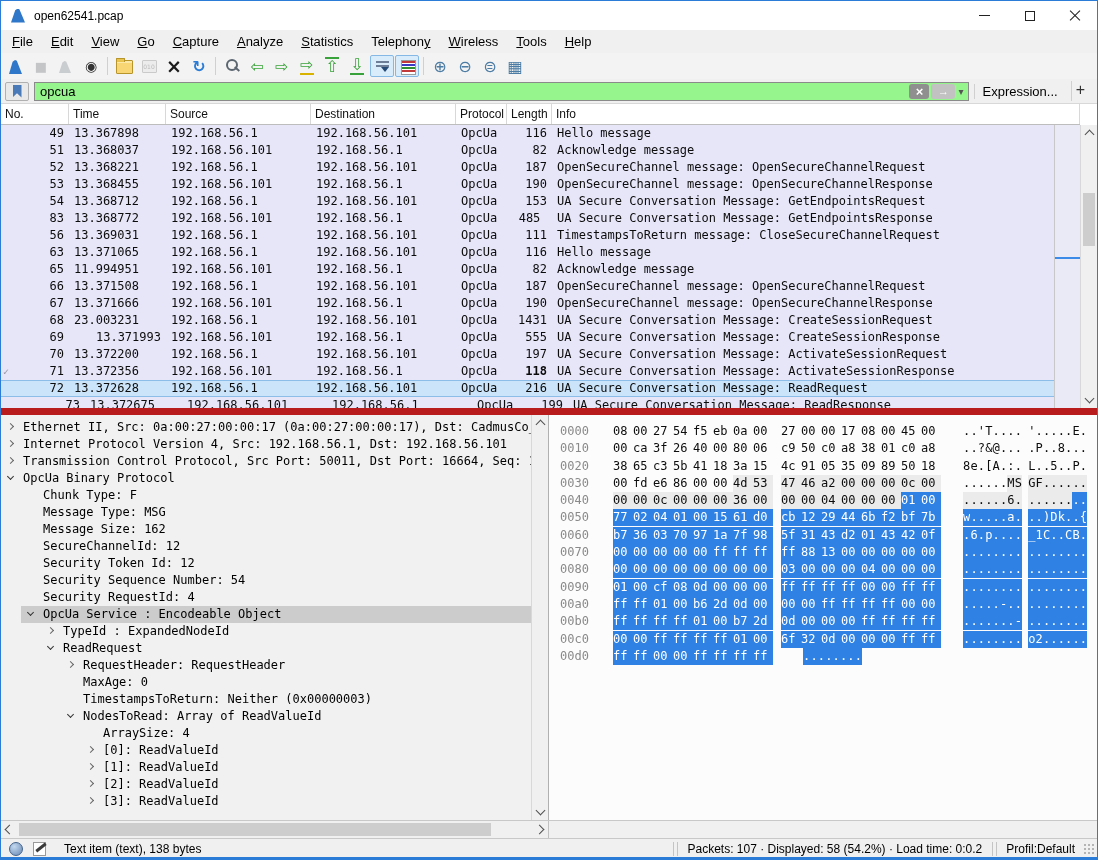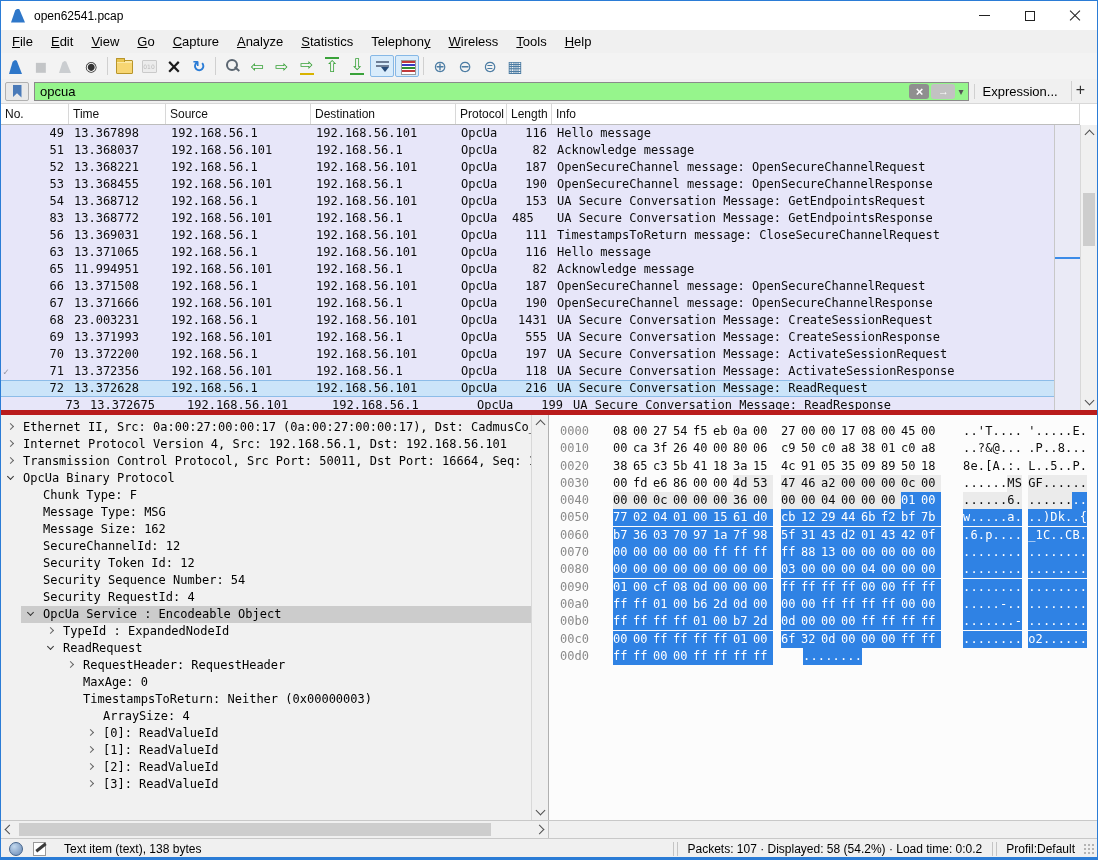--- a/index.html
+++ b/index.html
@@ -58,21 +58,21 @@
   .filter-field { flex:1; height:19px; background:var(--filter-valid-bg); border:1px solid #8a8a8a; display:flex; align-items:center; }
   .filter-input { flex:1; background:transparent; border:none; outline:none; font-size:13px; color:#000; padding:0 5px; font-family:"Liberation Sans",sans-serif; }
   .fbtn { height:15px; border-radius:3px; color:#fff; display:flex; align-items:center; justify-content:center; margin-right:2px; font-size:11px; font-weight:bold; }
   .clear-btn { width:20px; background:#8f8f8f; font-size:13px; }
   .apply-btn { width:24px; background:#c2c2c2; }
   .caret { color:#555; font-size:10px; padding:0 4px 0 1px; }
   .expression-label { font-size:13px; color:#000; padding:0 8px; border-left:1px solid #d0d0d0; }
   .add-filter-btn { font-size:16px; color:#333; padding:0 8px 2px 4px; border-left:1px solid #d0d0d0; }
 
   
-  .packet-list { height:311px; background:#fff; position:relative; flex:0 0 auto; border-bottom:5px solid #b91c1c; font-family:"DejaVu Sans Mono","Liberation Mono",monospace; }
+  .packet-list { height:311px; background:#fff; position:relative; flex:0 0 auto; border-bottom:7px solid #b91c1c; font-family:"DejaVu Sans Mono","Liberation Mono",monospace; }
   .pl-header { height:21px; display:flex; background:#fff; border-bottom:1px solid #bdbdbd; font-family:"Liberation Sans",sans-serif; font-size:12px; color:#111; margin-right:17px; }
   .plh-cell { border-right:1px solid #d8d8d8; padding:3px 4px 0 4px; overflow:hidden; white-space:nowrap; }
   .pl-body { position:absolute; top:21px; left:0; right:43px; bottom:0; overflow:hidden; }
   .pl-row { height:17px; display:flex; background:var(--row-opcua-bg); color:#0c0c0c; font-size:12px; line-height:17px; position:relative; }
   .pl-row.sel { background:var(--row-selected-bg); box-shadow:inset 0 1px 0 var(--row-selected-line), inset 0 -1px 0 var(--row-selected-line); }
   .pl-cell { padding:0 5px; white-space:nowrap; overflow:hidden; flex:0 0 auto; }
   .rowmark { position:absolute; left:2px; top:0; color:#9a9aa8; font-size:10px; }
   .pl-minimap { position:absolute; top:21px; right:17px; width:26px; bottom:0; background:#eaeaf6; border-left:1px solid #c8c8c8; }
   .pl-minimap .posline { position:absolute; left:0; right:0; top:132px; height:2px; background:#3c8be8; }
   .vscroll { position:absolute; top:21px; right:0; width:17px; bottom:0; background:#f0f0f0; border-left:1px solid #d8d8d8; }
@@ -284,21 +284,21 @@
           <div class="pl-cell" style="width: 51px;">OpcUa</div>
           <div class="pl-cell" style="width: 45px; text-align: right;">153</div>
           <div class="pl-cell" style="flex: 1 1 0%;">UA Secure Conversation Message: GetEndpointsRequest</div>
         </div>
         <div class="pl-row">
           <div class="pl-cell" style="width: 68px; text-align: right;">83</div>
           <div class="pl-cell" style="width: 97px;">13.368772</div>
           <div class="pl-cell" style="width: 145px;">192.168.56.101</div>
           <div class="pl-cell" style="width: 145px;">192.168.56.1</div>
           <div class="pl-cell" style="width: 51px;">OpcUa</div>
-          <div class="pl-cell" style="width: 45px; text-align: left;">485</div>
+          <div class="pl-cell" style="width: 45px; text-align: center;">485</div>
           <div class="pl-cell" style="flex: 1 1 0%;">UA Secure Conversation Message: GetEndpointsResponse</div>
         </div>
         <div class="pl-row">
           <div class="pl-cell" style="width: 68px; text-align: right;">56</div>
           <div class="pl-cell" style="width: 97px;">13.369031</div>
           <div class="pl-cell" style="width: 145px;">192.168.56.1</div>
           <div class="pl-cell" style="width: 145px;">192.168.56.101</div>
           <div class="pl-cell" style="width: 51px;">OpcUa</div>
           <div class="pl-cell" style="width: 45px; text-align: right;">111</div>
           <div class="pl-cell" style="flex: 1 1 0%;">TimestampsToReturn message: CloseSecureChannelRequest</div>
@@ -343,21 +343,21 @@
           <div class="pl-cell" style="width: 68px; text-align: right;">68</div>
           <div class="pl-cell" style="width: 97px;">23.003231</div>
           <div class="pl-cell" style="width: 145px;">192.168.56.1</div>
           <div class="pl-cell" style="width: 145px;">192.168.56.101</div>
           <div class="pl-cell" style="width: 51px;">OpcUa</div>
           <div class="pl-cell" style="width: 45px; text-align: right;">1431</div>
           <div class="pl-cell" style="flex: 1 1 0%;">UA Secure Conversation Message: CreateSessionRequest</div>
         </div>
         <div class="pl-row">
           <div class="pl-cell" style="width: 68px; text-align: right;">69</div>
-          <div class="pl-cell" style="width: 97px;">13.371993</div>
+          <div class="pl-cell" style="width: 97px; text-align: right;">13.371993</div>
           <div class="pl-cell" style="width: 145px;">192.168.56.101</div>
           <div class="pl-cell" style="width: 145px;">192.168.56.1</div>
           <div class="pl-cell" style="width: 51px;">OpcUa</div>
           <div class="pl-cell" style="width: 45px; text-align: right;">555</div>
           <div class="pl-cell" style="flex: 1 1 0%;">UA Secure Conversation Message: CreateSessionResponse</div>
         </div>
         <div class="pl-row">
           <div class="pl-cell" style="width: 68px; text-align: right;">70</div>
           <div class="pl-cell" style="width: 97px;">13.372200</div>
           <div class="pl-cell" style="width: 145px;">192.168.56.1</div>
@@ -366,21 +366,21 @@
           <div class="pl-cell" style="width: 45px; text-align: right;">197</div>
           <div class="pl-cell" style="flex: 1 1 0%;">UA Secure Conversation Message: ActivateSessionRequest</div>
         </div>
         <div class="pl-row">
           <span class="rowmark">✓</span>
           <div class="pl-cell" style="width: 68px; text-align: right;">71</div>
           <div class="pl-cell" style="width: 97px;">13.372356</div>
           <div class="pl-cell" style="width: 145px;">192.168.56.101</div>
           <div class="pl-cell" style="width: 145px;">192.168.56.1</div>
           <div class="pl-cell" style="width: 51px;">OpcUa</div>
-          <div class="pl-cell" style="width: 45px; text-align: right;">118</div>
+          <div class="pl-cell" style="width: 45px; text-align: right; font-weight: bold;">118</div>
           <div class="pl-cell" style="flex: 1 1 0%;">UA Secure Conversation Message: ActivateSessionResponse</div>
         </div>
         <div class="pl-row sel">
           <div class="pl-cell" style="width: 68px; text-align: right;">72</div>
           <div class="pl-cell" style="width: 97px;">13.372628</div>
           <div class="pl-cell" style="width: 145px;">192.168.56.1</div>
           <div class="pl-cell" style="width: 145px;">192.168.56.101</div>
           <div class="pl-cell" style="width: 51px;">OpcUa</div>
           <div class="pl-cell" style="width: 45px; text-align: right;">216</div>
           <div class="pl-cell" style="flex: 1 1 0%;">UA Secure Conversation Message: ReadRequest</div>
@@ -418,20 +418,21 @@
           <div class="tree-row" style="margin-left: 20px;"><span>SecureChannelId: 12</span></div>
           <div class="tree-row" style="margin-left: 20px;"><span>Security Token Id: 12</span></div>
           <div class="tree-row" style="margin-left: 20px;"><span>Security Sequence Number: 54</span></div>
           <div class="tree-row" style="margin-left: 20px;"><span>Security RequestId: 4</span></div>
           <div class="tree-row tsel" style="margin-left: 20px;"><span class="chev d"></span><span>OpcUa Service : Encodeable Object</span></div>
           <div class="tree-row" style="margin-left: 40px;"><span class="chev r"></span><span>TypeId : ExpandedNodeId</span></div>
           <div class="tree-row" style="margin-left: 40px;"><span class="chev d"></span><span>ReadRequest</span></div>
           <div class="tree-row" style="margin-left: 60px;"><span class="chev r"></span><span>RequestHeader: RequestHeader</span></div>
           <div class="tree-row" style="margin-left: 60px;"><span>MaxAge: 0</span></div>
           <div class="tree-row" style="margin-left: 60px;"><span>TimestampsToReturn: Neither (0x00000003)</span></div>
+          <div class="tree-row" style="margin-left: 60px;"><span class="chev d"></span><span>NodesToRead: Array of ReadValueId</span></div>
           <div class="tree-row" style="margin-left: 80px;"><span>ArraySize: 4</span></div>
           <div class="tree-row" style="margin-left: 80px;"><span class="chev r"></span><span>[0]: ReadValueId</span></div>
           <div class="tree-row" style="margin-left: 80px;"><span class="chev r"></span><span>[1]: ReadValueId</span></div>
           <div class="tree-row" style="margin-left: 80px;"><span class="chev r"></span><span>[2]: ReadValueId</span></div>
           <div class="tree-row" style="margin-left: 80px;"><span class="chev r"></span><span>[3]: ReadValueId</span></div>
         </div>
       <div class="detail-vscroll">
         <span class="sarrow up"></span>
         <div class="thumb dt-vthumb"></div>
         <span class="sarrow down"></span>

